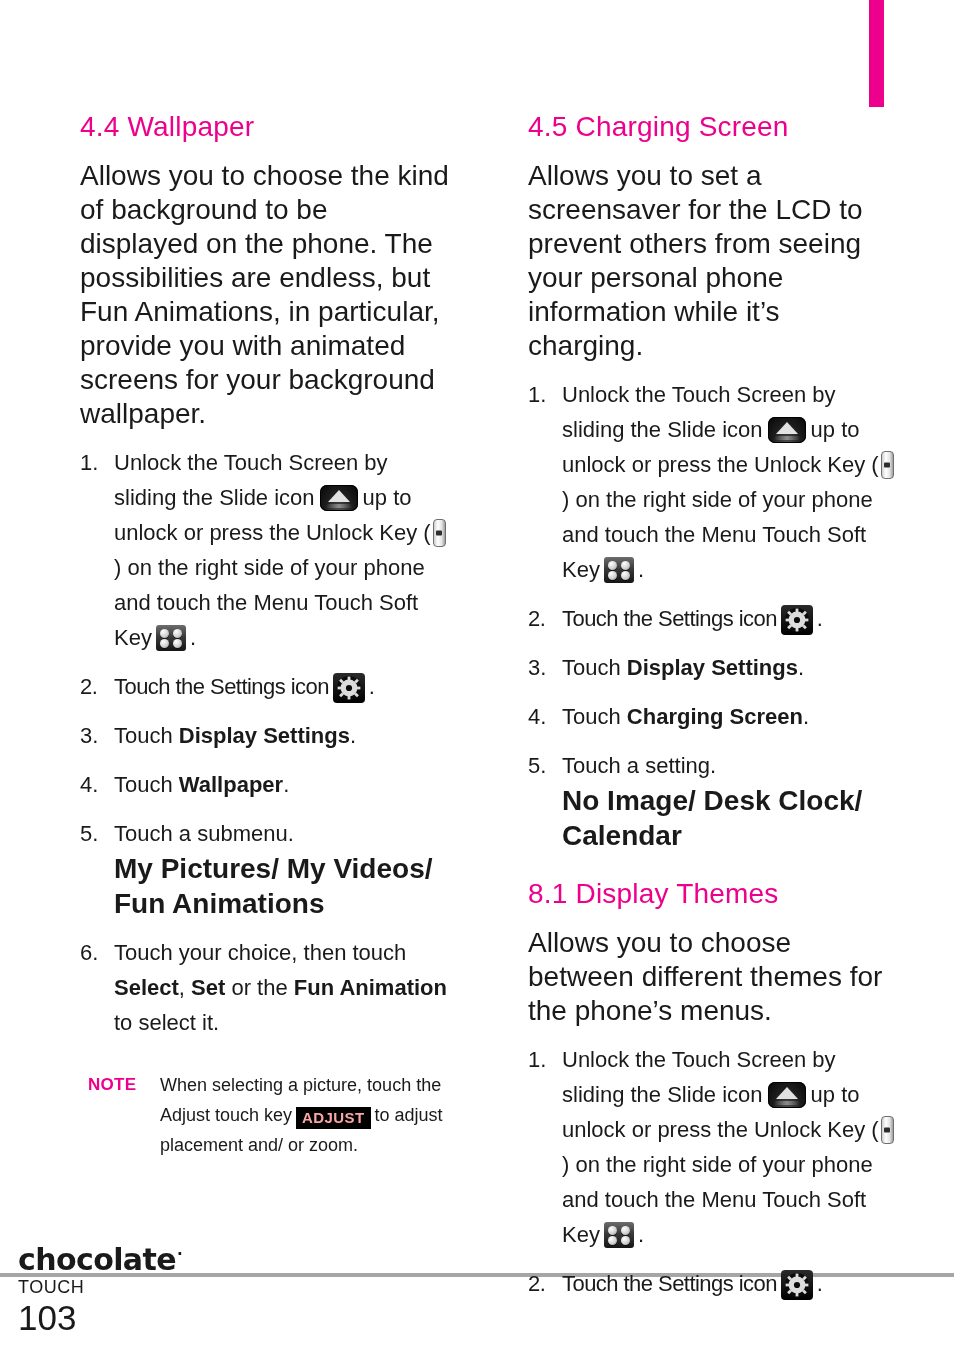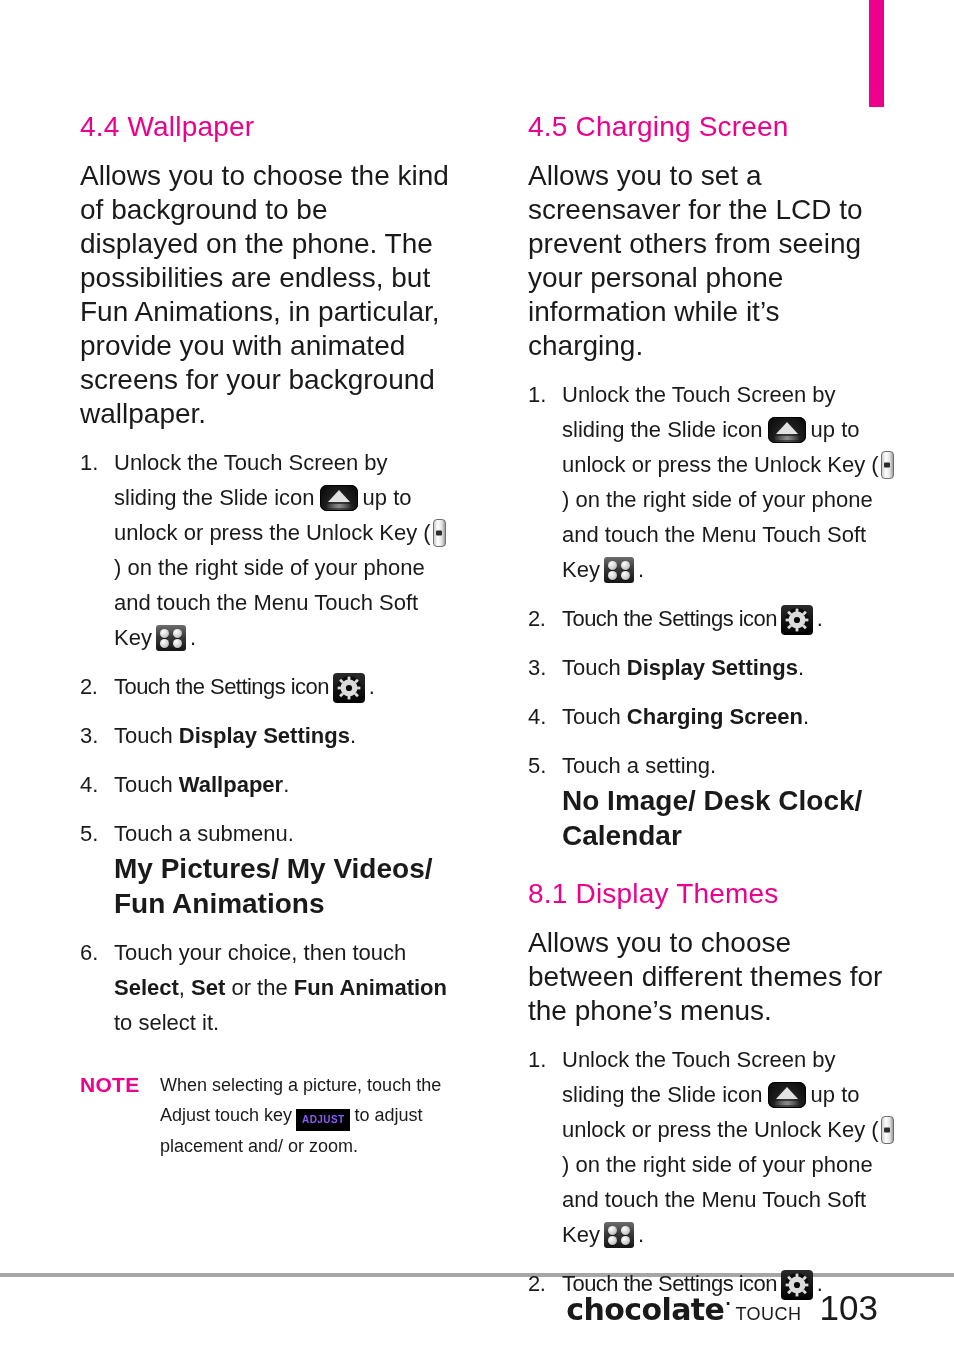--- a/index.html
+++ b/index.html
@@ -35,22 +35,23 @@
   }
   .footer {
     position: absolute;
     left: 0;
     top: 1288px;
     width: 954px;
     height: 50px;
     display: flex;
     align-items: baseline;
     justify-content: flex-end;
-    padding-right: 76px;
+    padding-right: 40px;
     box-sizing: border-box;
+    flex-direction: column;
   }
   .brand {
     font-family: "DejaVu Sans", sans-serif;
     font-size: 30px;
     font-weight: 600;
     letter-spacing: -0.6px;
     color: #1a1a1a;
   }
   .brand-dot {
     font-size: 15px;
@@ -140,25 +141,25 @@
   
   .note {
     margin-top: 30px;
     position: relative;
     padding-left: 80px;
     font-size: 18px;
     line-height: 30px;
   }
   .note .note-label {
     position: absolute;
-    left: 0;
+    left: 8px;
     top: 0;
     color: #ec008c;
     font-weight: 700;
-    font-size: 21px;
+    font-size: 17px;
     line-height: 30px;
     letter-spacing: 0.3px;
   }
   .note .note-body { display: block; }
 
   
   .icon {
     display: inline-block;
     vertical-align: -6px;
     position: relative;
@@ -248,22 +249,22 @@
     width: 6px;
     height: 5px;
     background: #2d2d2d;
     border-radius: 1px;
   }
 
   
   .badge-adjust {
     display: inline-block;
     background: #000000;
-    color: #8b5cf6;
-    font-size: 10px;
+    color: #fca5a5;
+    font-size: 15px;
     font-weight: 700;
     letter-spacing: 0.4px;
     padding: 2px 6px 3px 6px;
     margin: 0 4px;
     vertical-align: -2px;
     line-height: 17px;
   }
 </style>
 </head>
 <body>

